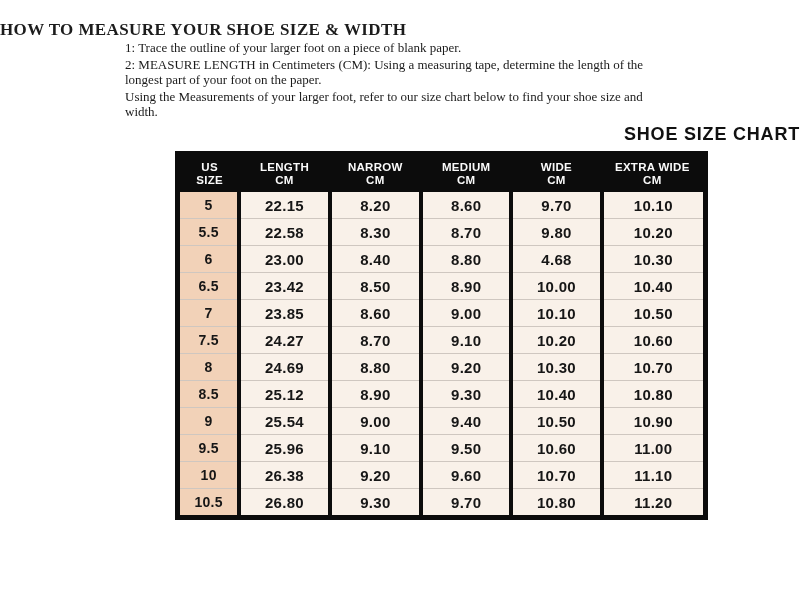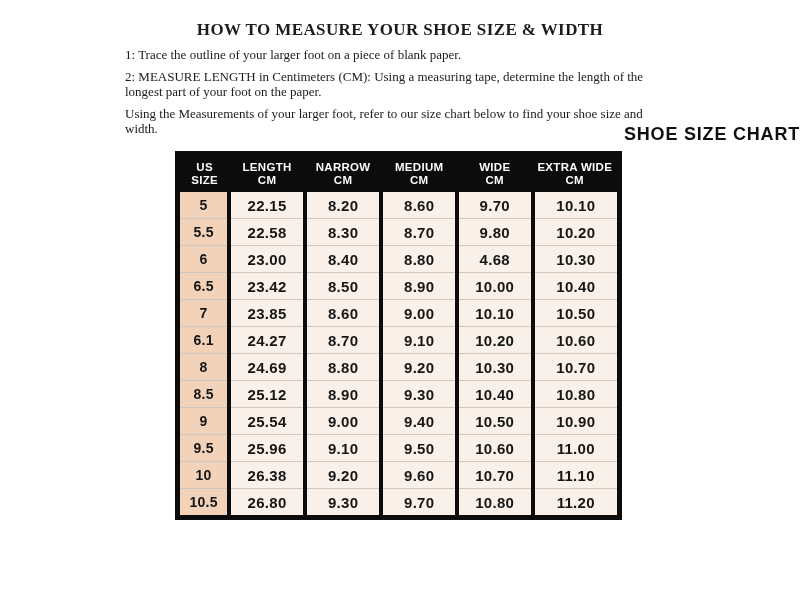--- a/index.html
+++ b/index.html
@@ -11,57 +11,57 @@
     overflow: hidden;
     font-family: "Liberation Serif", serif;
     color: #1b1b1b;
   }
   .page-title {
     position: absolute;
     top: 20px;
     left: 0;
     right: 0;
     margin: 0;
-    text-align: center;
+    text-align: left;
     font-family: "Liberation Serif", serif;
     font-weight: bold;
     font-size: 17px;
     letter-spacing: 0.4px;
     color: #1c1c1c;
   }
   .instructions {
     position: absolute;
     top: 40px;
     left: 125px;
     width: 553px;
     font-size: 13px;
     color: #1b1b1b;
   }
   .instructions p {
-    margin: 7px 0 2px 0;
+    margin: 0 0 2px 0;
     line-height: 15px;
   }
   .chart-heading {
     position: absolute;
     top: 124px;
     left: 0;
     right: 0;
     margin: 0;
     text-align: right;
     font-family: "Liberation Sans", sans-serif;
     font-weight: 600;
     font-size: 18px;
     letter-spacing: 0.8px;
     color: #111111;
   }
   table.size-chart {
     position: absolute;
     top: 151px;
     left: 175px;
-    width: 447px;
+    width: 533px;
     table-layout: fixed;
     border-collapse: collapse;
     border: 5px solid #0c0c0c;
     font-family: "Liberation Sans", sans-serif;
     font-weight: bold;
     text-align: center;
     color: #161616;
   }
   table.size-chart thead th {
     background: #0c0c0c;
@@ -176,21 +176,21 @@
         </tr>
         <tr>
           <td class="size-col">7</td>
           <td>23.85</td>
           <td>8.60</td>
           <td>9.00</td>
           <td>10.10</td>
           <td>10.50</td>
         </tr>
         <tr>
-          <td class="size-col">6.1</td>
+          <td class="size-col">7.5</td>
           <td>24.27</td>
           <td>8.70</td>
           <td>9.10</td>
           <td>10.20</td>
           <td>10.60</td>
         </tr>
         <tr>
           <td class="size-col">8</td>
           <td>24.69</td>
           <td>8.80</td>

